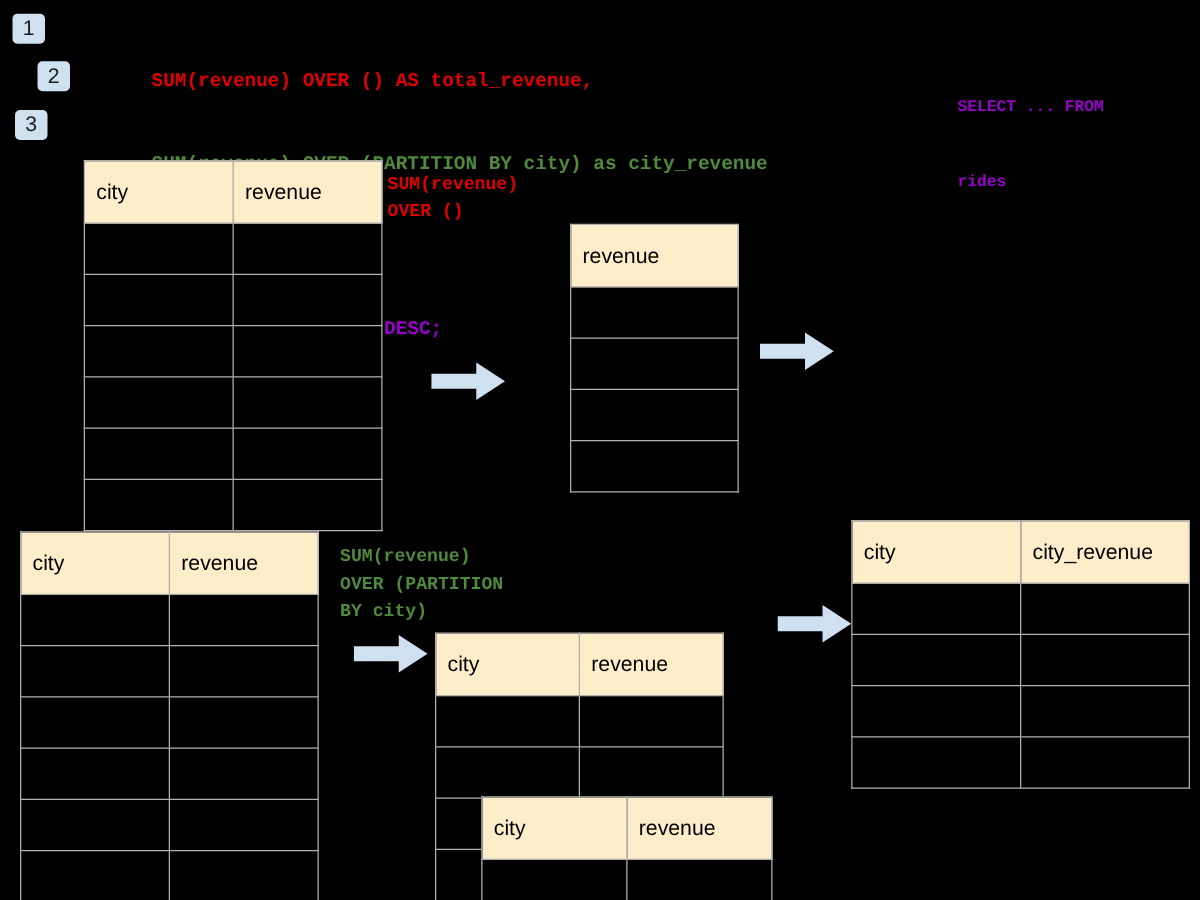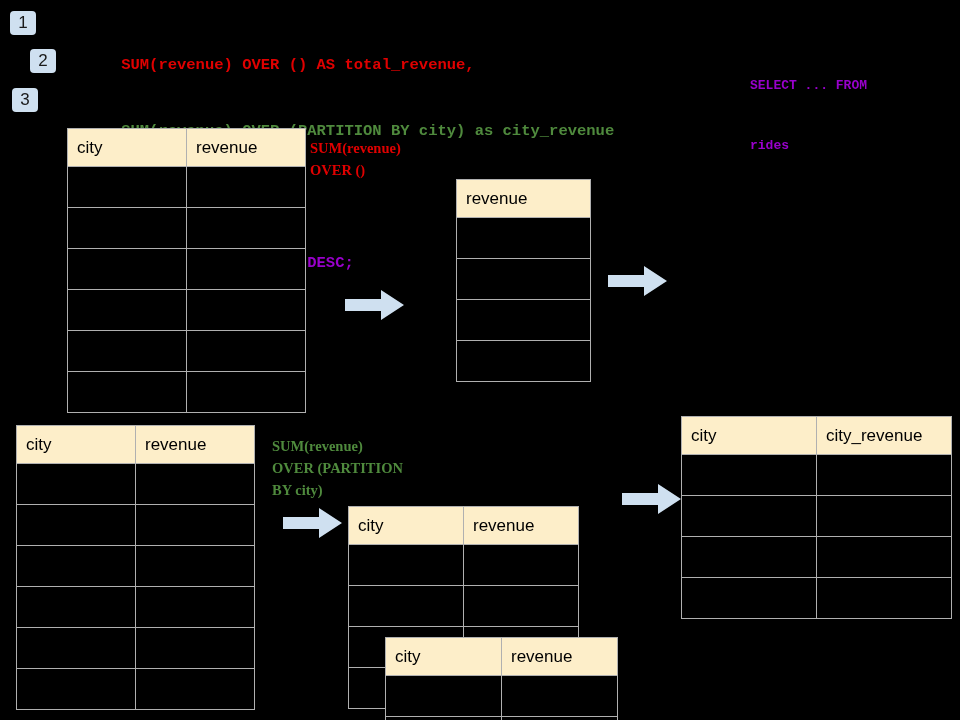--- a/index.html
+++ b/index.html
@@ -50,26 +50,27 @@
   .side-note {
     position: absolute;
     font-family: "Liberation Mono", monospace;
     font-weight: bold;
     white-space: pre;
   }
   .side-note.small {
     font-size: 13px;
     line-height: 20px;
     color: #9900cc;
+    margin-left: 16px;
   }
 
   
   .anno {
     position: absolute;
-    font-family: Liberation Serif, serif;
+    font-family: Liberation Mono, monospace;
     font-size: 14.5px;
     line-height: 22px;
     font-weight: bold;
     white-space: pre;
   }
   .anno.red   { color: #e00000; }
   .anno.green { color: #4f8a3d; }
 
   
   .tbl {
@@ -84,21 +85,21 @@
     margin: 0;
   }
   .tbl th {
     background: #fdeec9;
     color: #000000;
     font-family: "Liberation Sans", sans-serif;
     font-size: 17px;
     font-weight: normal;
     text-align: left;
     padding: 0 0 0 9px;
-    height: 38px;
+    height: 50px;
     box-sizing: border-box;
   }
   .tbl td {
     background: #000000;
     height: 41px;
     box-sizing: border-box;
   }
 
   
   .arrow {

